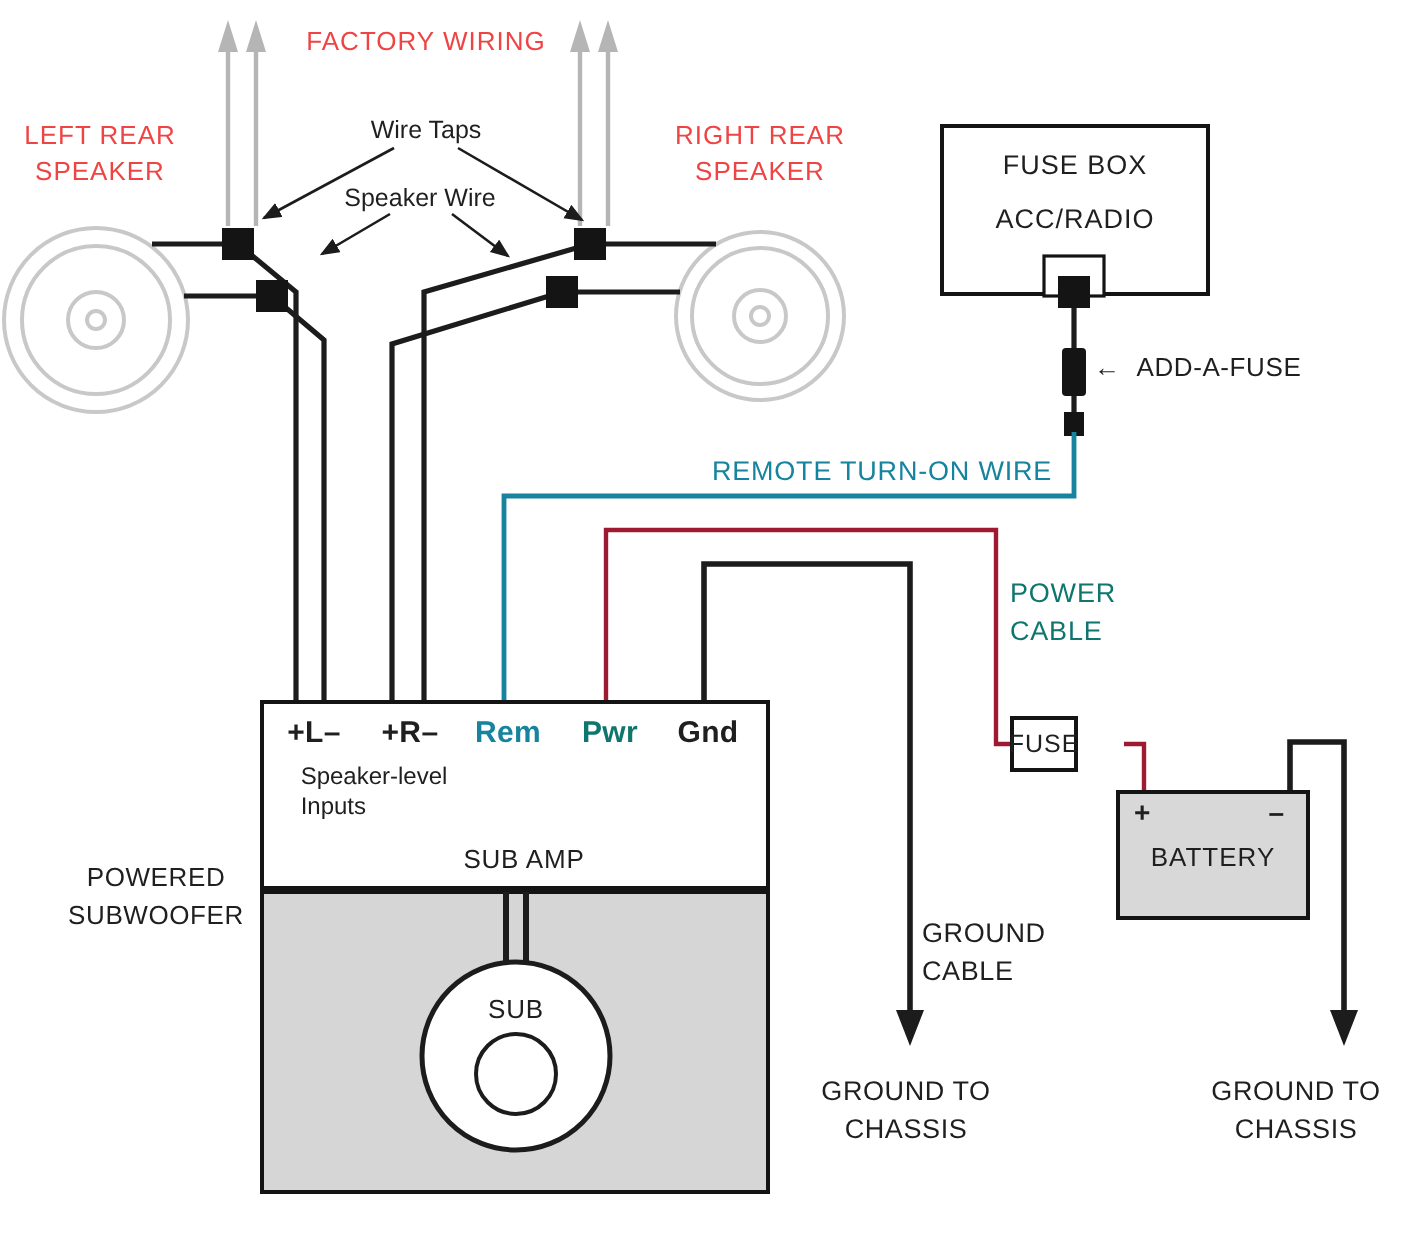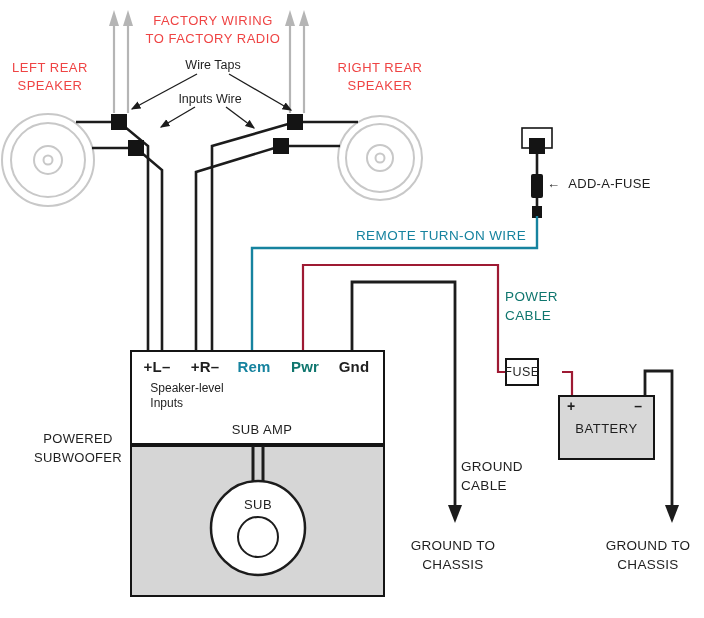--- a/index.html
+++ b/index.html
@@ -17,20 +17,24 @@
   .term{position:absolute;font-size:15px;font-weight:600;letter-spacing:.2px;white-space:nowrap;transform:translateX(-50%)}
   .fb-title{margin-top:11px;text-align:center;font-size:13.5px;letter-spacing:.5px}
   .fb-slot{margin-top:12px;text-align:center;font-size:13.5px;letter-spacing:.5px}
   .flexc{display:flex;align-items:center;justify-content:center}
 </style>
 </head>
 <body>
 
 <div id="stage">
 
+  <div class="box" style="left:470px;top:62px;width:135px;height:86px">
+    <div class="fb-title">FUSE BOX</div>
+    <div class="fb-slot">ACC/RADIO</div>
+  </div>
 
   <div class="box flexc" style="left:505px;top:358px;width:34px;height:28px;font-size:12.5px;letter-spacing:.5px">
     <span>FUSE</span>
   </div>
 
   <div class="box" style="left:558px;top:395px;width:97px;height:65px;background:#d8d8d8">
     <span style="position:absolute;left:7px;top:1px;font-size:14px;font-weight:600">+</span>
     <span style="position:absolute;right:11px;top:1px;font-size:14px;font-weight:600">–</span>
     <div style="position:absolute;left:0;right:0;top:24px;text-align:center;font-size:13px;letter-spacing:.5px">BATTERY</div>
   </div>
@@ -137,36 +141,35 @@
       <line x1="263" y1="446" x2="263" y2="482"></line>
     </g>
     <g stroke="#1c1c1c" fill="#fff">
       <circle cx="258" cy="528" r="47" stroke-width="2.5"></circle>
       <circle cx="258" cy="537" r="20" stroke-width="2"></circle>
     </g>
   </svg>
 
   <div class="lbl ctr gray ls" style="left:213px;top:12px;font-size:13px">
     <div>FACTORY WIRING</div>
-    <div>TO FACTORY RADIO</div>
   </div>
 
   <div class="lbl ctr gray ls" style="left:50px;top:59px;font-size:13px">
     <div>LEFT REAR</div>
     <div>SPEAKER</div>
   </div>
 
   <div class="lbl ctr gray ls" style="left:380px;top:59px;font-size:13px">
     <div>RIGHT REAR</div>
     <div>SPEAKER</div>
   </div>
 
   <div class="lbl ctr" style="left:213px;top:57px;font-size:12.5px">Wire Taps</div>
 
-  <div class="lbl ctr" style="left:210px;top:91px;font-size:12.5px">Inputs Wire</div>
+  <div class="lbl ctr" style="left:210px;top:91px;font-size:12.5px">Speaker Wire</div>
 
   <div class="lbl" style="left:547px;top:175px;font-size:13px;letter-spacing:.3px">
     <span>←</span>
     <span style="margin-left:4px">ADD-A-FUSE</span>
   </div>
 
   <div class="lbl ctr teal" style="left:441px;top:227px;font-size:13.5px;letter-spacing:.4px">REMOTE TURN-ON WIRE</div>
 
   <div class="lbl maroon" style="left:505px;top:287px;font-size:13.5px;letter-spacing:.4px;line-height:19px">
     <div>POWER</div>

